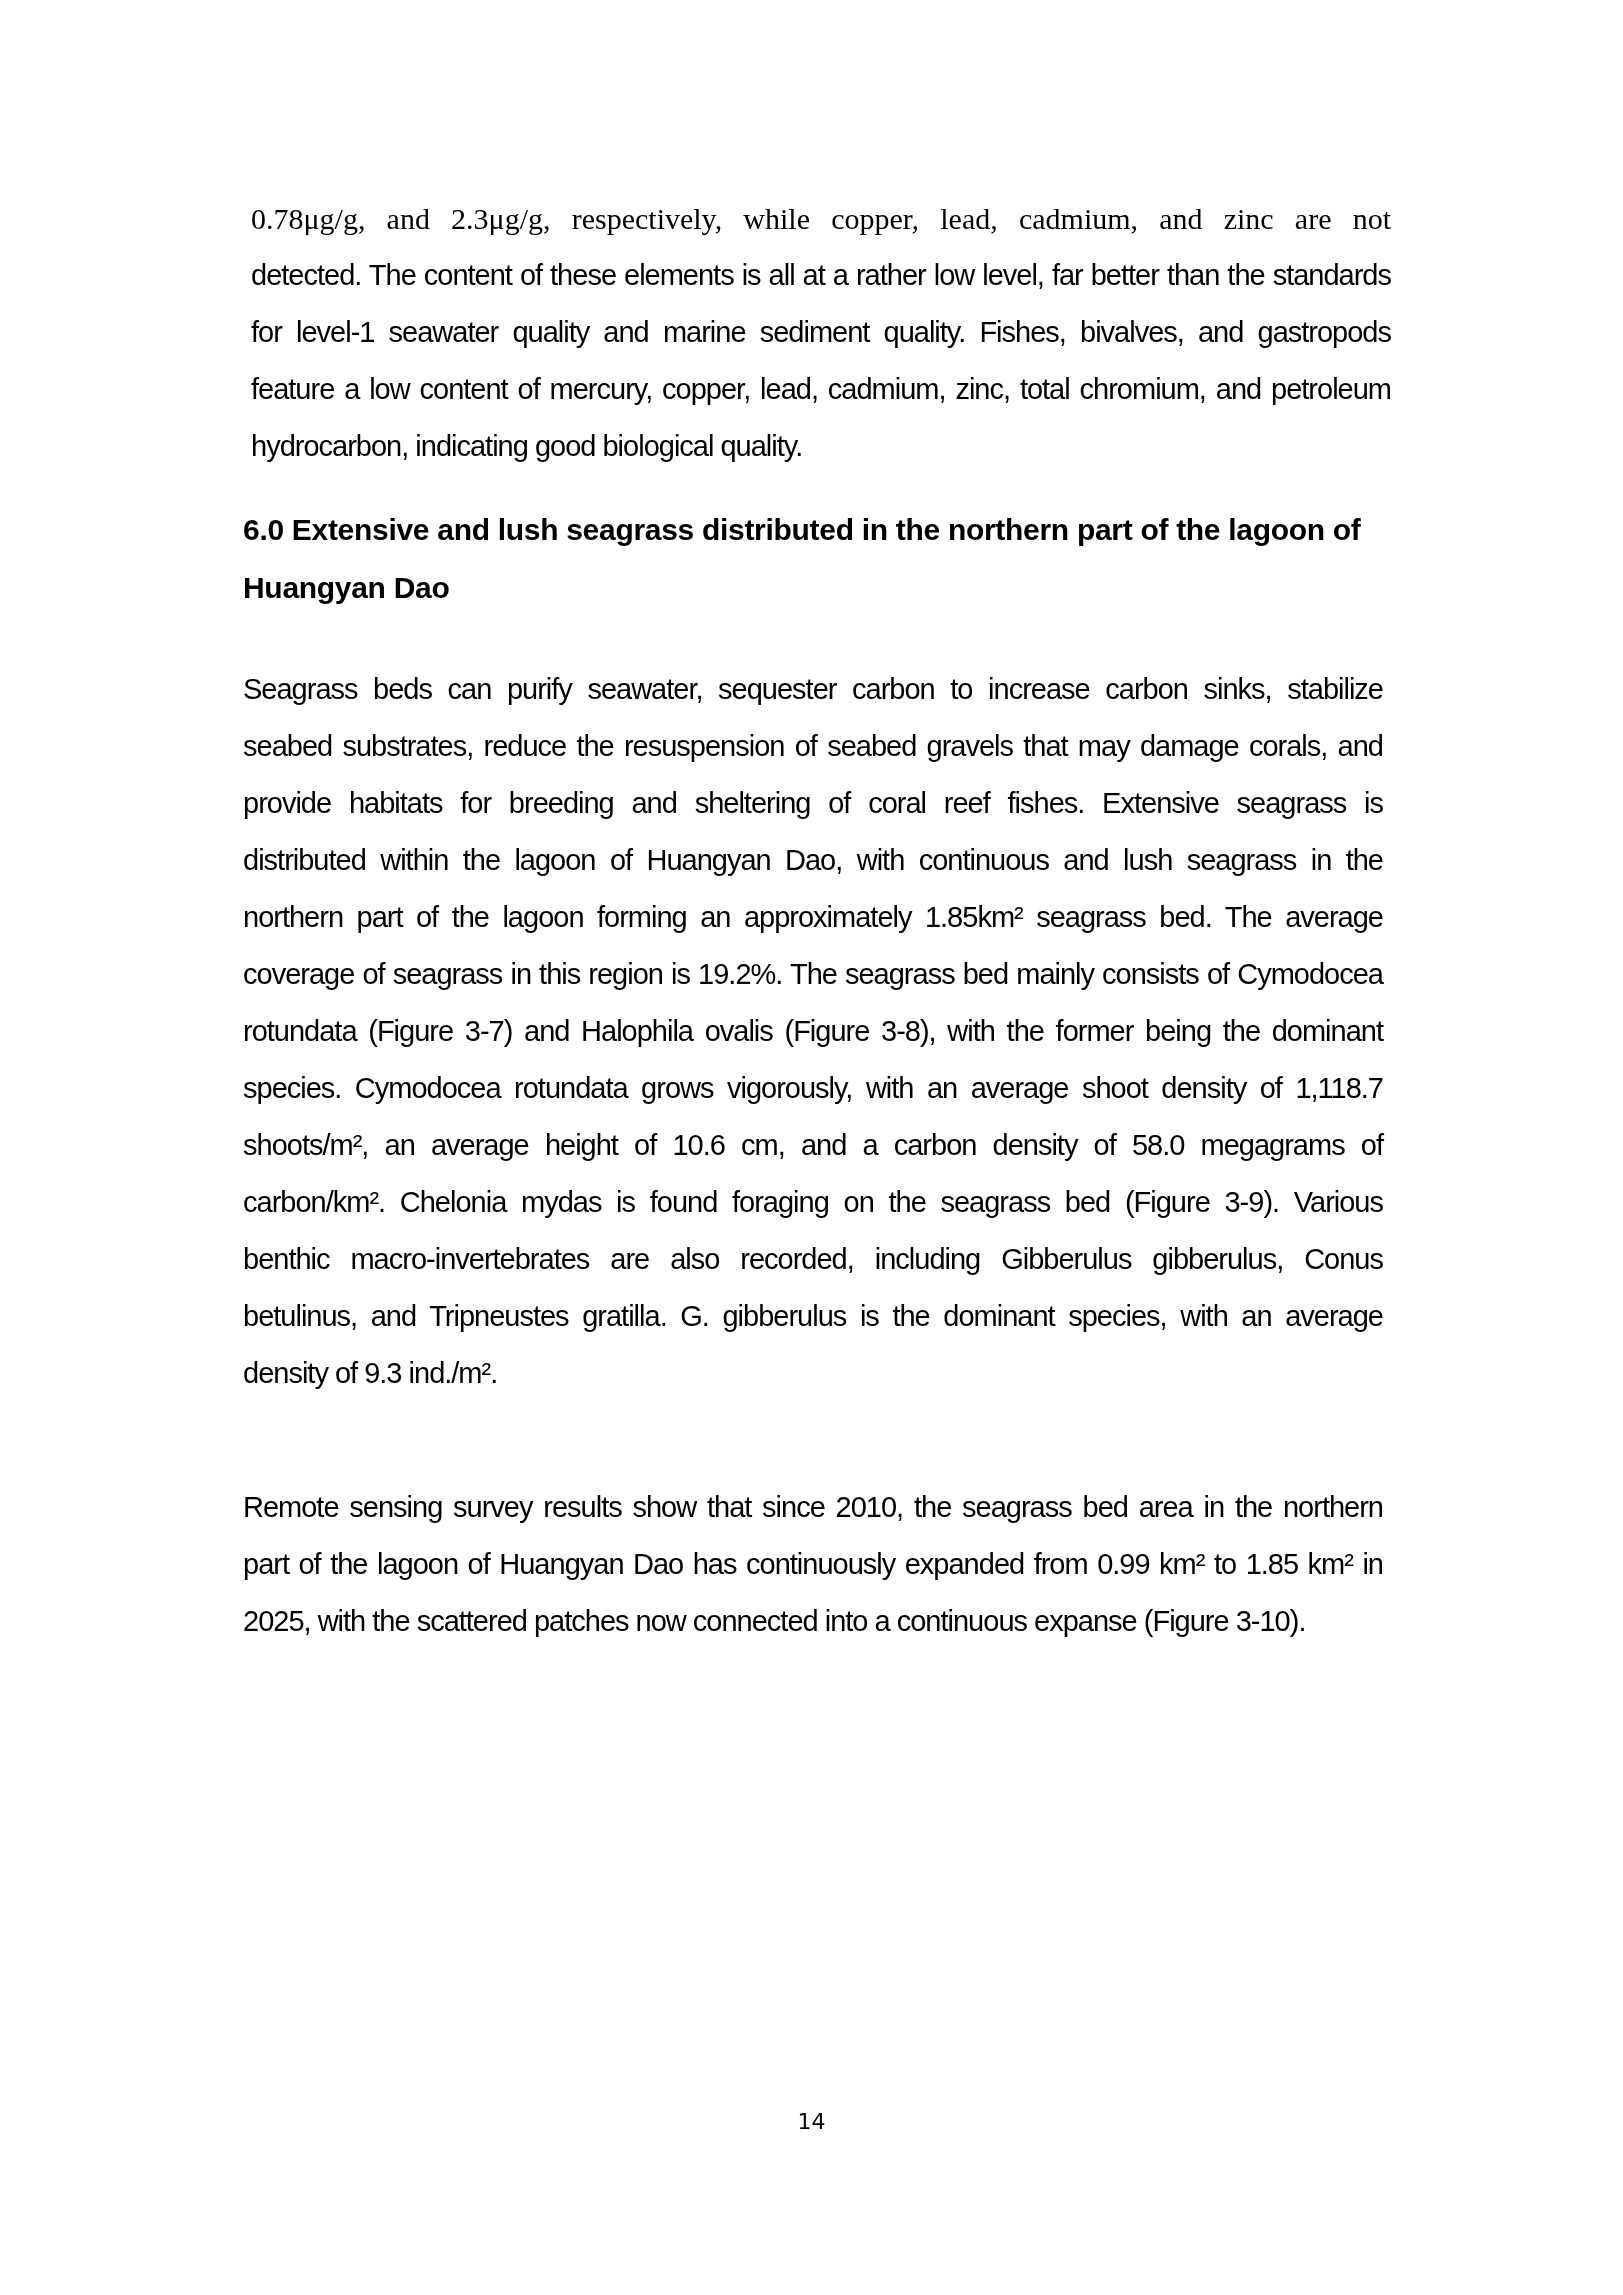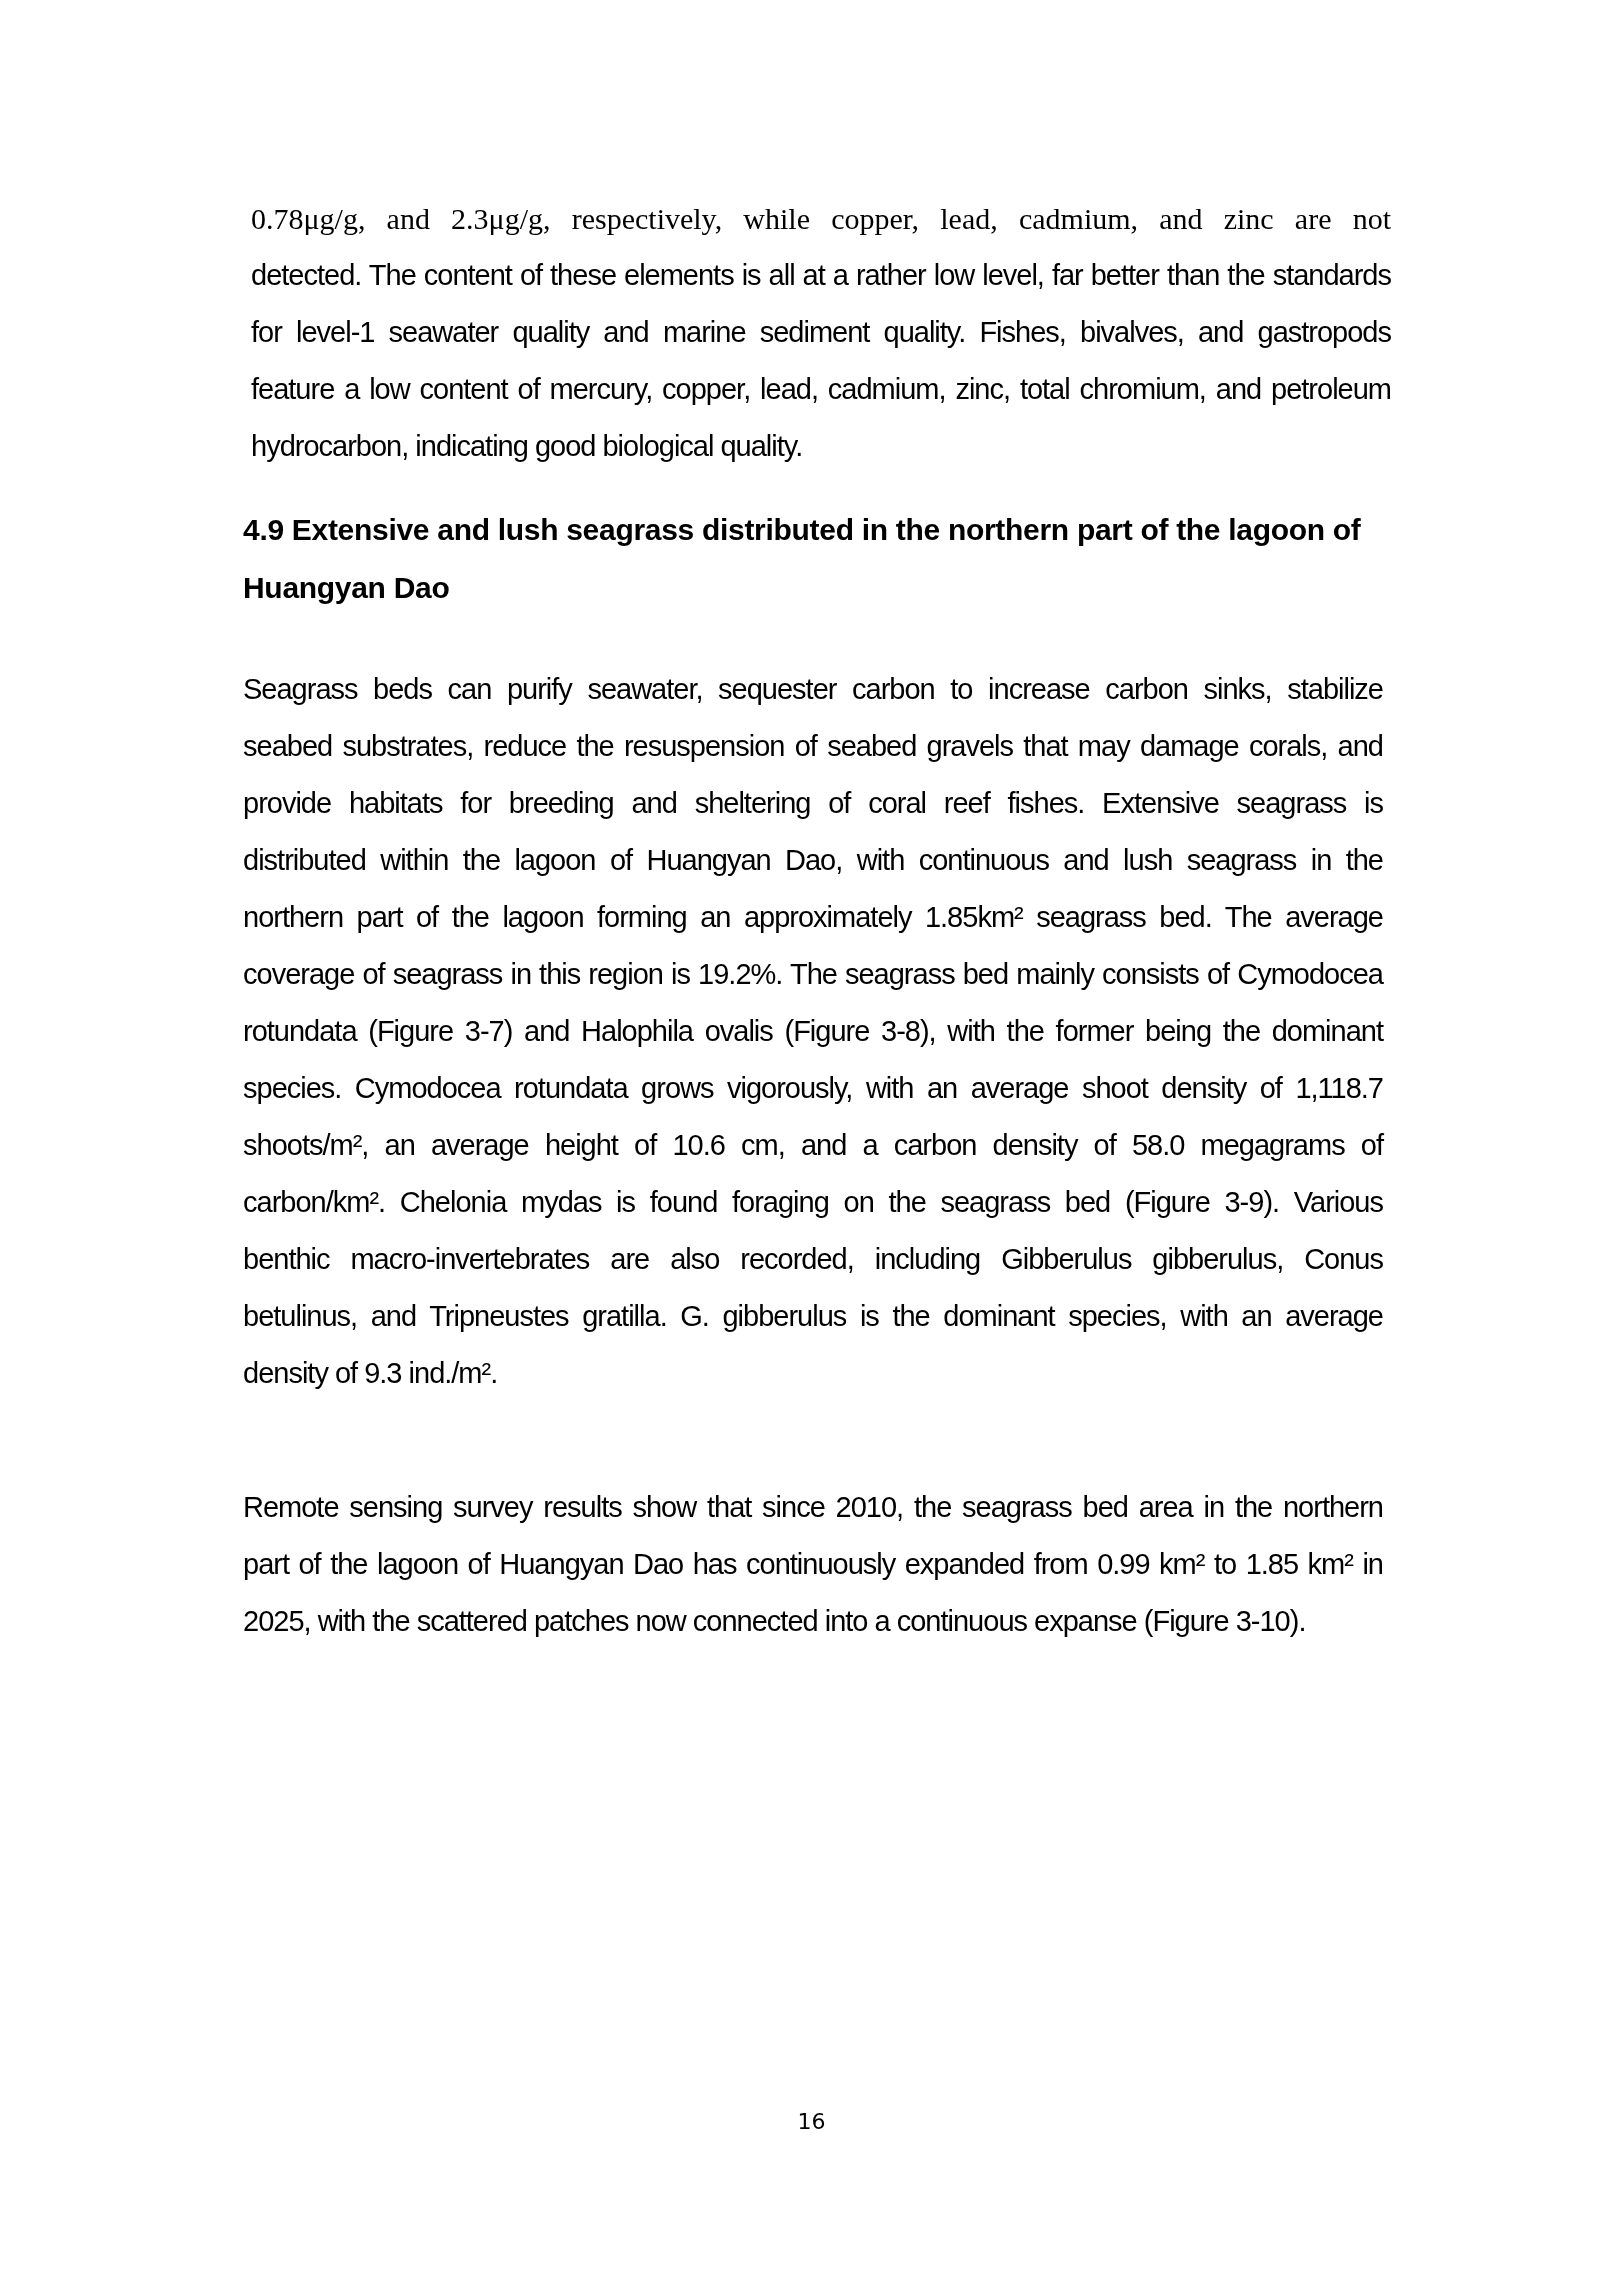--- a/index.html
+++ b/index.html
@@ -66,27 +66,27 @@
 
 <div class="page">
 
   <div class="block-a">
     <p class="para">
       <span class="line-serif">0.78μg/g, and 2.3μg/g, respectively, while copper, lead, cadmium, and zinc are not</span><span>detected. The content of these elements is all at a rather low level, far better than the standards for level-1 seawater quality and marine sediment quality. Fishes, bivalves, and gastropods feature a low content of mercury, copper, lead, cadmium, zinc, total chromium, and petroleum hydrocarbon, indicating good biological quality.</span>
     </p>
   </div>
 
   <div class="block-b">
-    <h2 class="heading">4.9 Extensive and lush seagrass distributed in the northern part of the lagoon of Huangyan Dao</h2>
+    <h2 class="heading">6.0 Extensive and lush seagrass distributed in the northern part of the lagoon of Huangyan Dao</h2>
   </div>
 
   <div class="block-c">
     <p class="para">Seagrass beds can purify seawater, sequester carbon to increase carbon sinks, stabilize seabed substrates, reduce the resuspension of seabed gravels that may damage corals, and provide habitats for breeding and sheltering of coral reef fishes. Extensive seagrass is distributed within the lagoon of Huangyan Dao, with continuous and lush seagrass in the northern part of the lagoon forming an approximately 1.85km² seagrass bed. The average coverage of seagrass in this region is 19.2%. The seagrass bed mainly consists of Cymodocea rotundata (Figure 3-7) and Halophila ovalis (Figure 3-8), with the former being the dominant species. Cymodocea rotundata grows vigorously, with an average shoot density of 1,118.7 shoots/m², an average height of 10.6 cm, and a carbon density of 58.0 megagrams of carbon/km². Chelonia mydas is found foraging on the seagrass bed (Figure 3-9). Various benthic macro-invertebrates are also recorded, including Gibberulus gibberulus, Conus betulinus, and Tripneustes gratilla. G. gibberulus is the dominant species, with an average density of 9.3 ind./m².</p>
   </div>
 
   <div class="block-d">
     <p class="para">Remote sensing survey results show that since 2010, the seagrass bed area in the northern part of the lagoon of Huangyan Dao has continuously expanded from 0.99 km² to 1.85 km² in 2025, with the scattered patches now connected into a continuous expanse (Figure 3-10).</p>
   </div>
 
 </div>
 
-<div class="page-number">16</div>
+<div class="page-number">14</div>
 
 
 </body></html>

